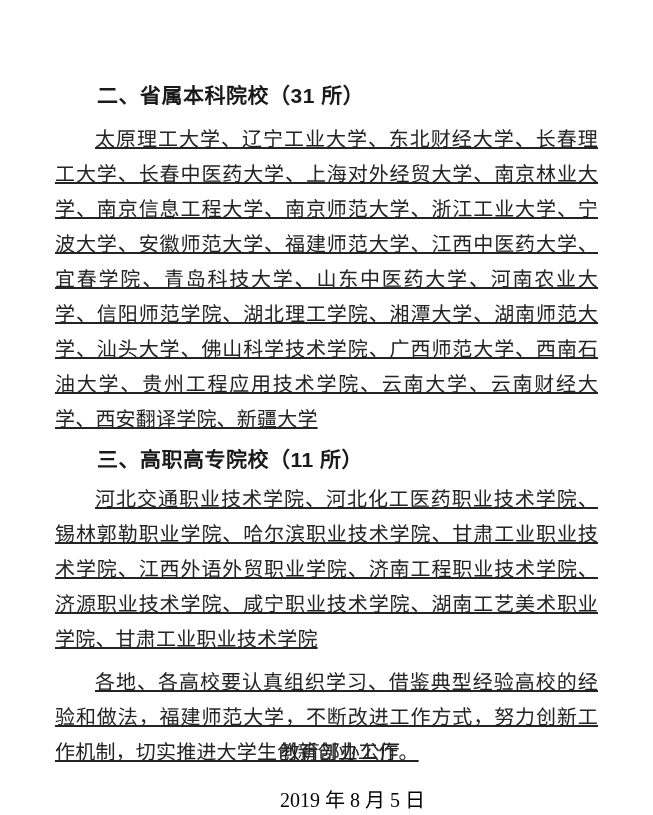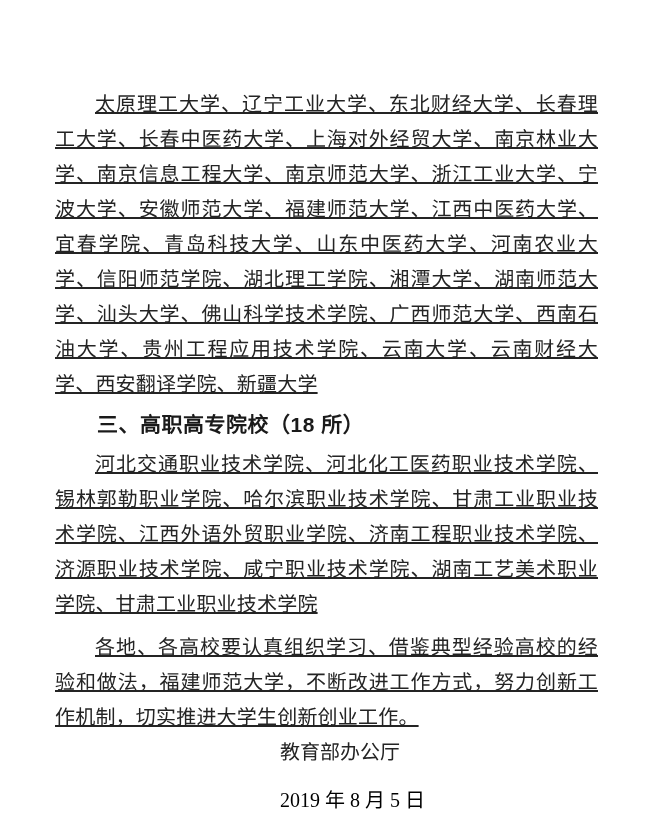--- a/index.html
+++ b/index.html
@@ -67,24 +67,25 @@
     margin-top: 13px;
     color: #000000;
   }
 </style>
 </head>
 <body>
 
 <div class="page">
   <div class="content">
 
+    <h2 class="sec-heading heading-first">二、省属本科院校（31 所）</h2>
 
     <p class="body-para para-after-heading">太原理工大学、辽宁工业大学、东北财经大学、长春理工大学、长春中医药大学、上海对外经贸大学、南京林业大学、南京信息工程大学、南京师范大学、浙江工业大学、宁波大学、安徽师范大学、福建师范大学、江西中医药大学、宜春学院、青岛科技大学、山东中医药大学、河南农业大学、信阳师范学院、湖北理工学院、湘潭大学、湖南师范大学、汕头大学、佛山科学技术学院、广西师范大学、西南石油大学、贵州工程应用技术学院、云南大学、云南财经大学、西安翻译学院、新疆大学</p>
 
-    <h2 class="sec-heading heading-second">三、高职高专院校（18 所）</h2>
+    <h2 class="sec-heading heading-second">三、高职高专院校（11 所）</h2>
 
     <p class="body-para para-vocational">河北交通职业技术学院、河北化工医药职业技术学院、锡林郭勒职业学院、哈尔滨职业技术学院、甘肃工业职业技术学院、江西外语外贸职业学院、济南工程职业技术学院、济源职业技术学院、咸宁职业技术学院、湖南工艺美术职业学院、甘肃工业职业技术学院</p>
 
     <p class="body-para closing-para">各地、各高校要认真组织学习、借鉴典型经验高校的经验和做法，福建师范大学，不断改进工作方式，努力创新工作机制，切实推进大学生创新创业工作。</p>
 
   </div>
 
   <div class="sign-block">
     <div class="issuer-line">教育部办公厅</div>
     <div class="date-line">2019 年 8 月 5 日</div>

